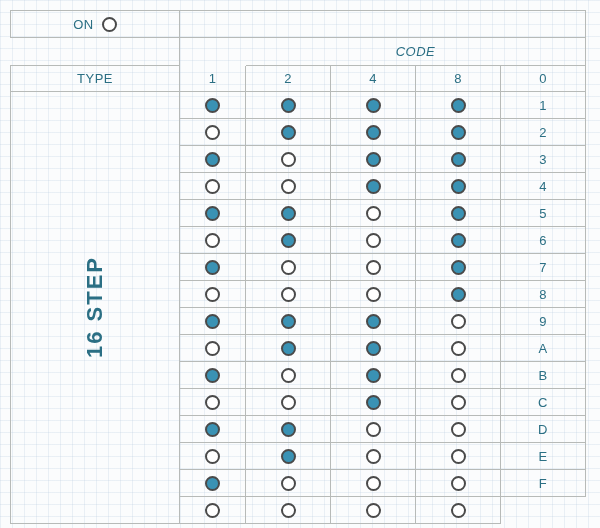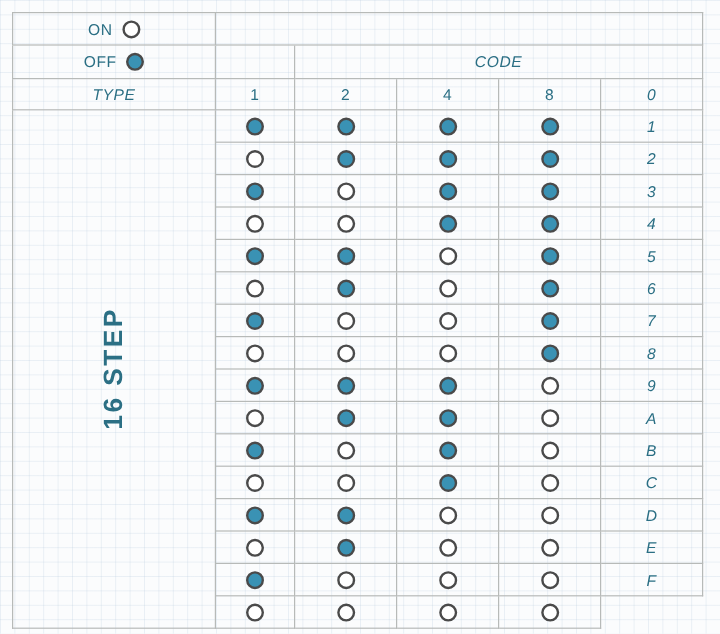--- a/index.html
+++ b/index.html
@@ -31,21 +31,21 @@
     display: flex;
     align-items: center;
     justify-content: center;
     font-size: 13px;
     letter-spacing: 0.5px;
   }
   .cell.top { border-top-width: 1.5px; }
   .cell.left { border-left-width: 1.5px; }
   .cell.heavy-right { border-right-width: 1.5px; align-items: center; }
   .cell.heavy-bottom { border-bottom-width: 1.5px; }
-  .cell.uc { text-transform: uppercase; font-style: italic; }
+  .cell.uc { text-transform: uppercase; }
   .hdr { font-weight: 400; }
   .type-label {
     writing-mode: vertical-rl;
     transform: rotate(180deg);
     font-size: 22px;
     font-weight: 600;
     letter-spacing: 2px;
   }
   .dot {
     width: 15px;
@@ -63,24 +63,20 @@
 </style>
 </head>
 <body>
 
 <div class="tbl" id="tbl">
     <div class="cell top left heavy-right">
       <div class="">ON</div>
       <span class="legend-dot open"></span>
     </div>
     <div class="cell top heavy-right" style="grid-column: 2 / span 5;"></div>
-    <div class="cell left heavy-right">
-      <div class="">OFF</div>
-      <span class="legend-dot filled"></span>
-    </div>
     <div class="cell"></div>
     <div class="cell hdr uc heavy-right" style="grid-column: 3 / span 4; font-style: italic;">CODE</div>
     <div class="cell left hdr uc heavy-right heavy-bottom">TYPE</div>
     <div class="cell hdr heavy-bottom">1</div>
     <div class="cell hdr heavy-bottom">2</div>
     <div class="cell hdr heavy-bottom">4</div>
     <div class="cell hdr heavy-bottom heavy-right">8</div>
     <div class="cell left heavy-right heavy-bottom" style="grid-row: 4 / span 16;">
       <div class="type-label">16 STEP</div>
     </div>

